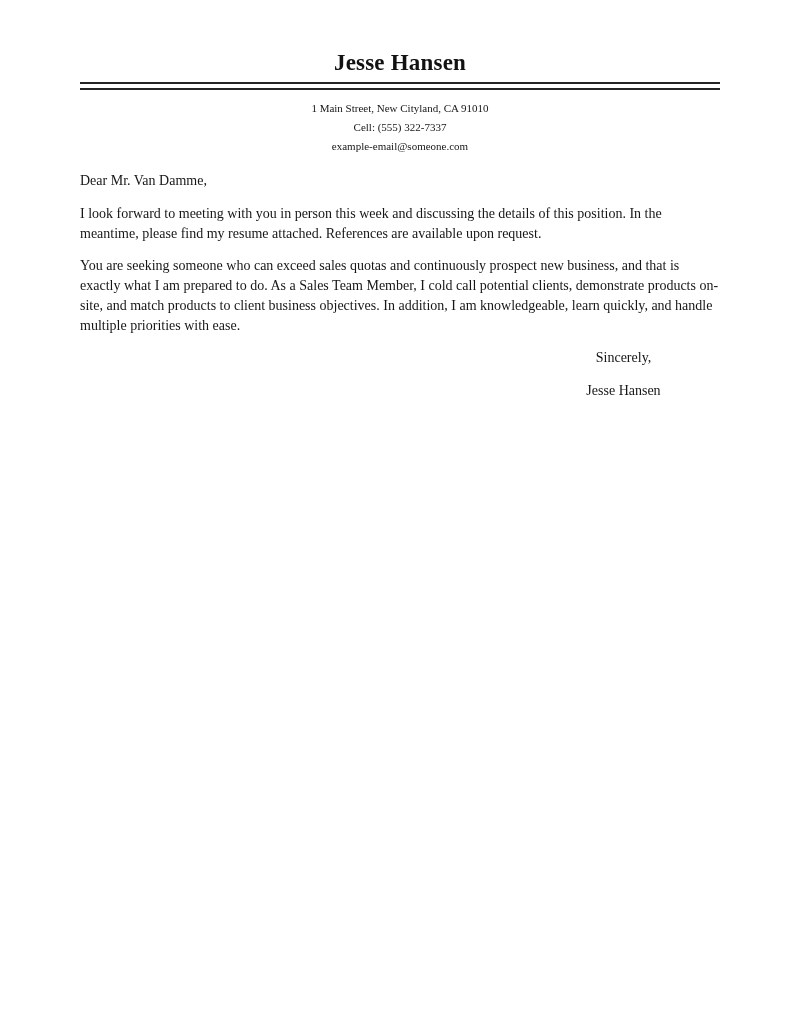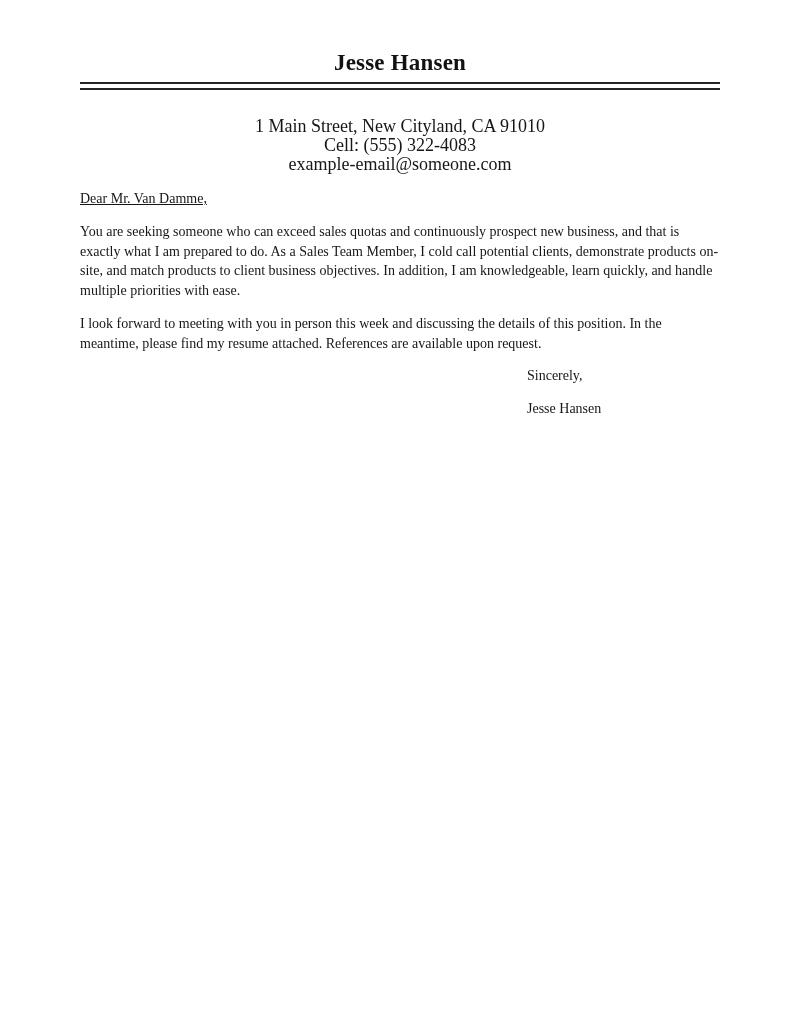--- a/index.html
+++ b/index.html
@@ -25,55 +25,55 @@
     line-height: 1.1;
   }
   .header-divider {
     margin-top: 7px;
     height: 8px;
     border-top: 2px solid #252525;
     border-bottom: 2px solid #252525;
     width: 100%;
   }
   .contact-block {
-    margin-top: 27px;
-    font-size: 18px;
+    margin-top: 9px;
+    font-size: 11px;
     line-height: 19px;
   }
   .letter-body {
     margin-top: 15px;
     font-size: 14px;
     line-height: 19.7px;
     text-align: left;
   }
   .letter-body p { margin: 0 0 13px 0; }
-  .greeting { margin-bottom: 13px; text-decoration: underline; }
-  .closing { margin-left: 447px; margin-top: 0; }
+  .greeting { margin-bottom: 13px; }
+  .closing { margin-left: 447px; margin-top: 0; text-align: center; }
   .valediction { margin: 0; }
   .signature { margin-top: 38px; }
 </style>
 </head>
 <body>
 
 <div class="page">
 
   <header class="letter-header">
     <h1 class="candidate-name">Jesse Hansen</h1>
     <div class="header-divider"></div>
     <div class="contact-block">
       <div>1 Main Street, New Cityland, CA 91010</div>
-      <div>Cell: (555) 322-4083</div>
+      <div>Cell: (555) 322-7337</div>
       <div>example-email@someone.com</div>
     </div>
   </header>
 
   <main class="letter-body">
     <p class="greeting">Dear Mr. Van Damme,</p>
+    <p>I look forward to meeting with you in person this week and discussing the details of this position. In the meantime, please find my resume attached. References are available upon request.</p>
     <p>You are seeking someone who can exceed sales quotas and continuously prospect new business, and that is exactly what I am prepared to do. As a Sales Team Member, I cold call potential clients, demonstrate products on-site, and match products to client business objectives. In addition, I am knowledgeable, learn quickly, and handle multiple priorities with ease.</p>
-    <p>I look forward to meeting with you in person this week and discussing the details of this position. In the meantime, please find my resume attached. References are available upon request.</p>
 
     <div class="closing">
       <p class="valediction">Sincerely,</p>
       <p class="signature">Jesse Hansen</p>
     </div>
   </main>
 
 </div>
 
 </body></html>

